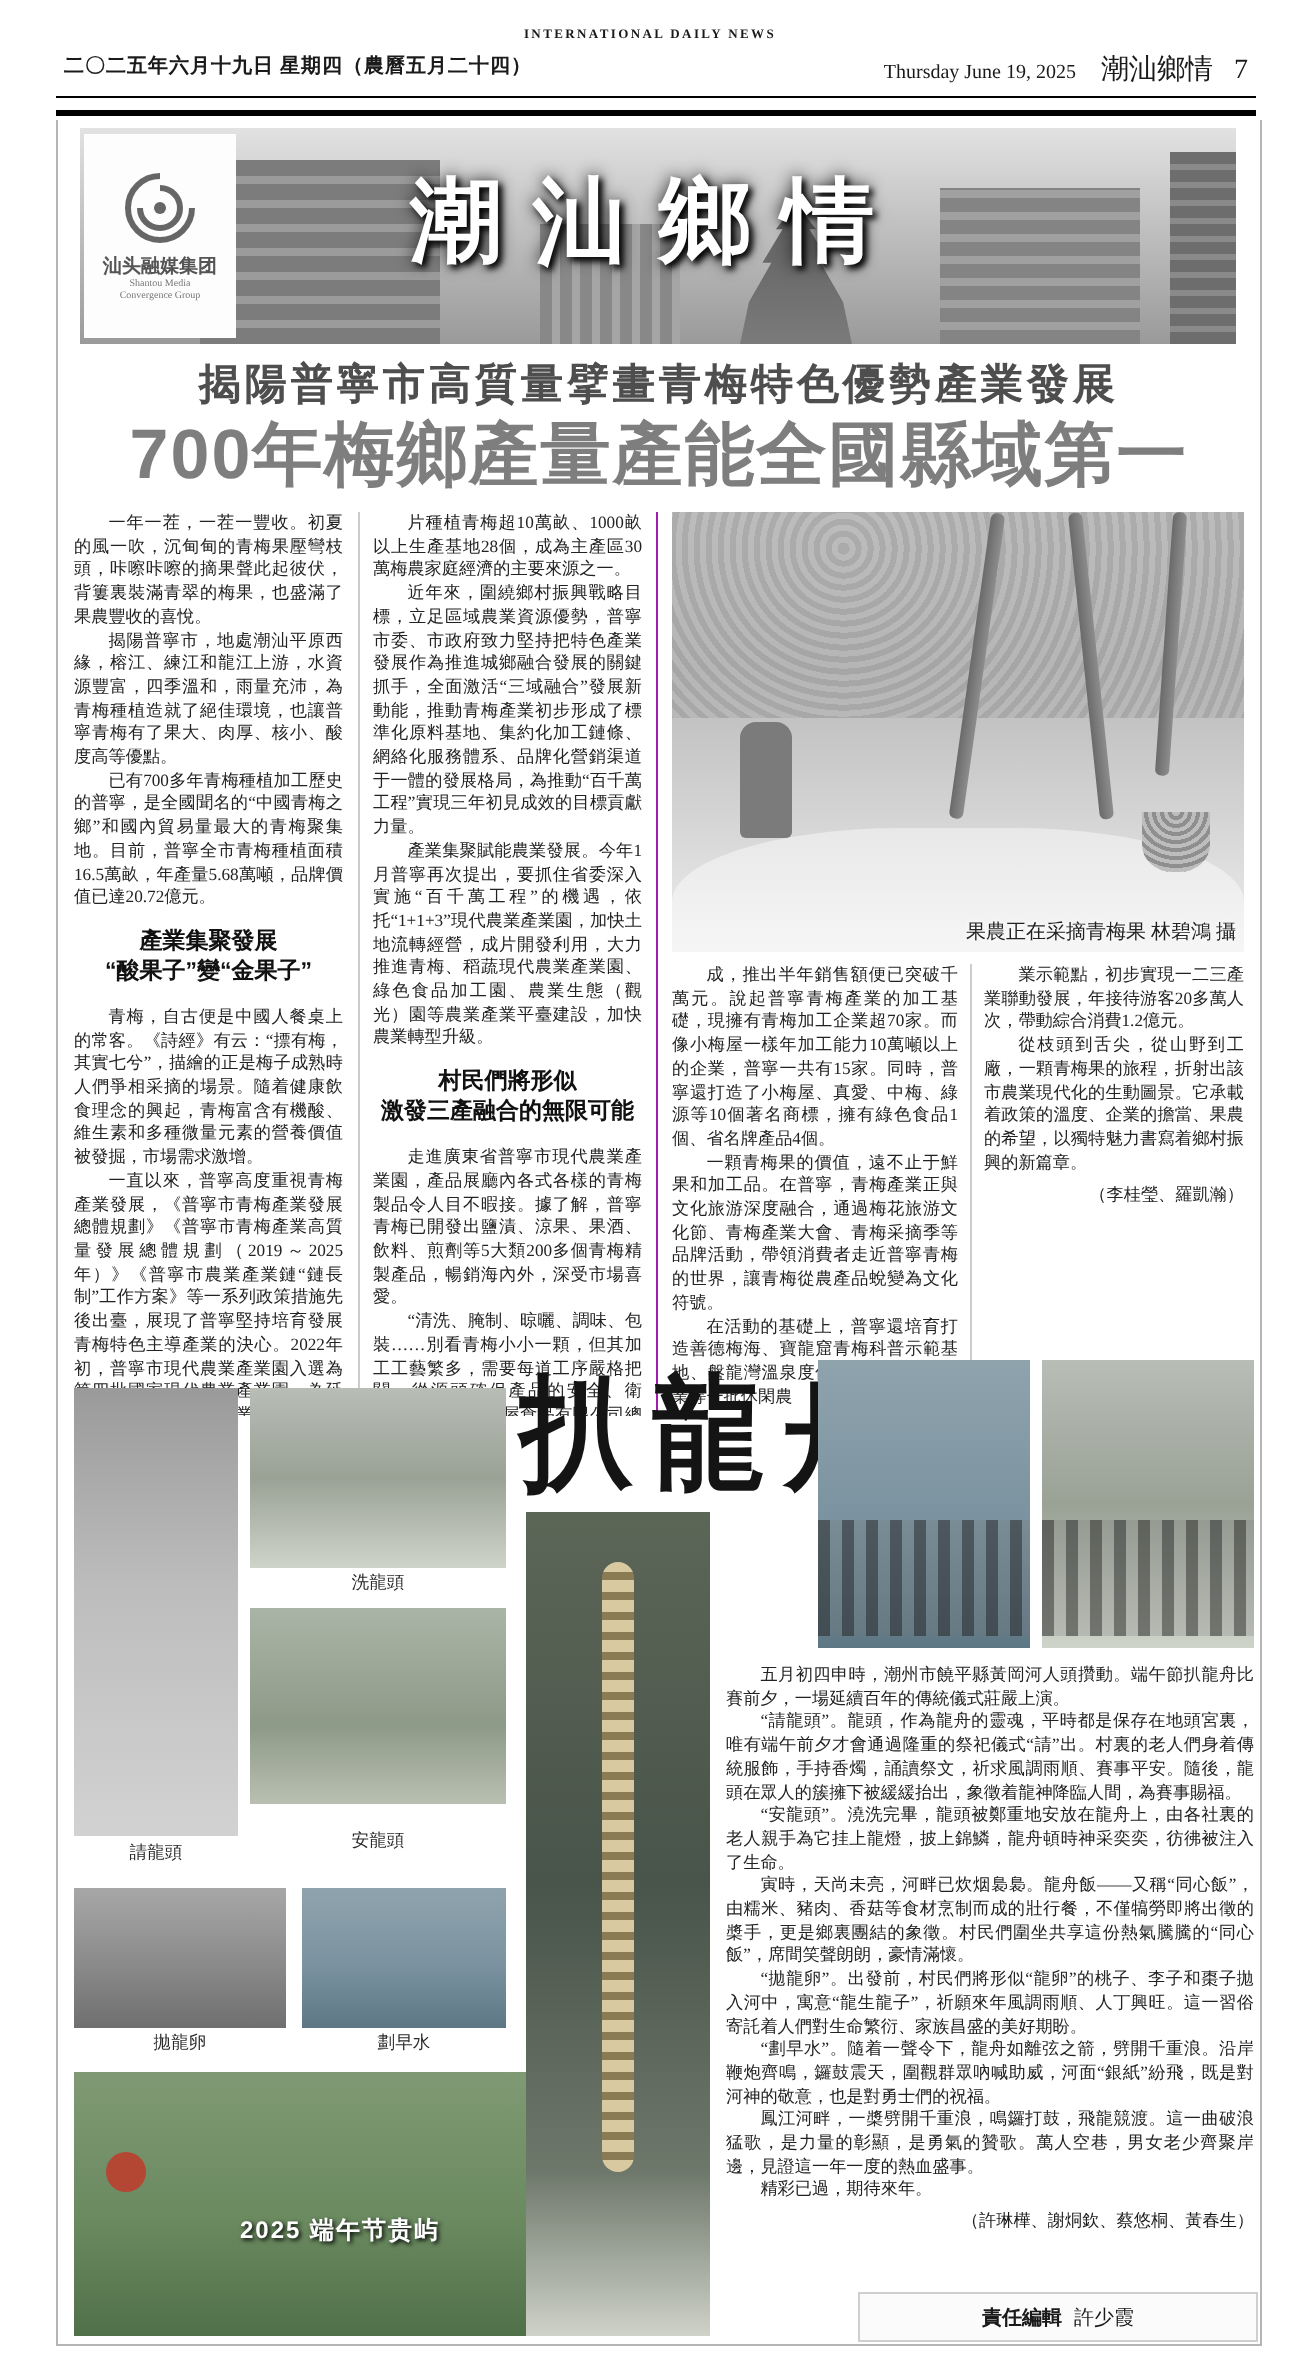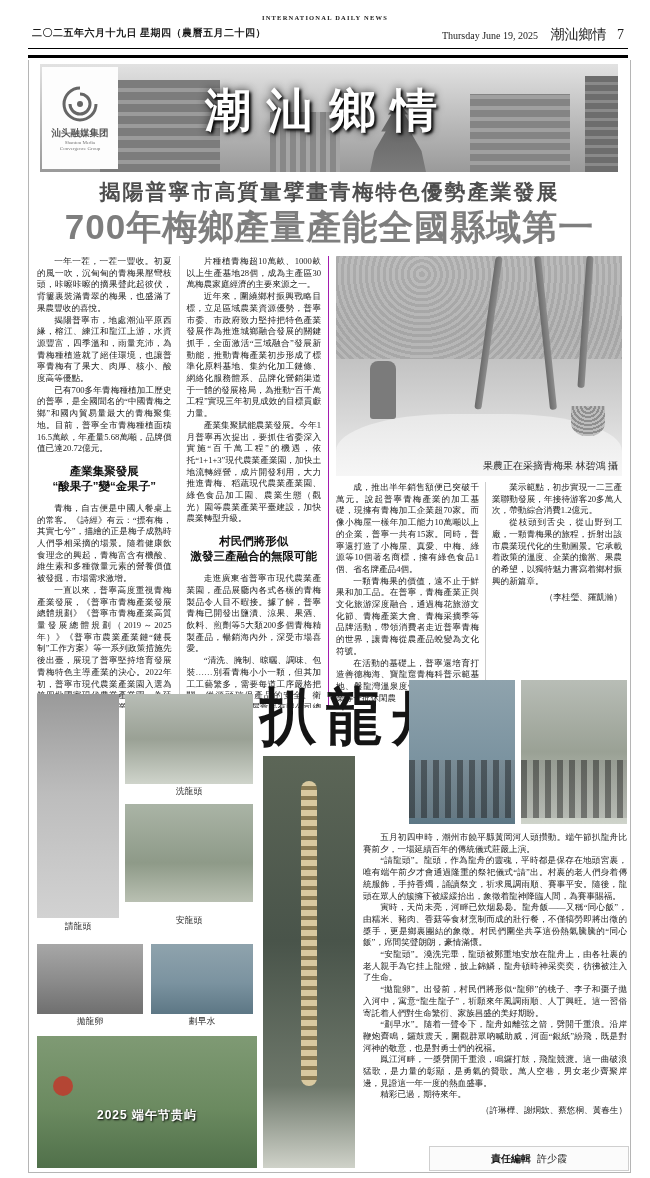--- a/index.html
+++ b/index.html
@@ -208,43 +208,43 @@
 
       <div class="ph ph-altar tex" style="left:96px;top:132px;width:128px;height:98px;"></div>
       <div class="cap" style="left:96px;top:232px;width:128px;margin-top:11px;">安龍頭</div>
 
       <div class="ph ph-crowd tex" style="left:8px;top:272px;width:106px;height:70px;"></div>
       <div class="cap" style="left:8px;top:344px;width:106px;">拋龍卵</div>
 
       <div class="ph ph-river tex" style="left:122px;top:272px;width:102px;height:70px;"></div>
       <div class="cap" style="left:122px;top:344px;width:102px;">劃早水</div>
 
-      <div class="ph ph-green tex" style="left:8px;top:364px;width:220px;height:132px;">
+      <div class="ph ph-green tex" style="left:8px;top:364px;width:220px;height:132px;padding-left:46px;">
         <div class="seal"></div>
         <div class="overlay-banner">2025 端午节贵屿</div>
       </div>
 
       <div class="dragon-title">扒龍舟</div>
 
       <div class="ph ph-river tex" style="left:380px;top:8px;width:106px;height:144px;">
         <div class="rowers"></div>
       </div>
       <div class="ph ph-splash tex" style="left:492px;top:8px;width:106px;height:144px;">
         <div class="rowers"></div>
       </div>
 
       <div class="ph ph-aerial tex" style="left:234px;top:84px;width:92px;height:412px;">
         <div class="boat-strip"></div>
       </div>
 
       <div class="dragon-text">
         <p>五月初四申時，潮州市饒平縣黃岡河人頭攢動。端午節扒龍舟比賽前夕，一場延續百年的傳統儀式莊嚴上演。</p>
         <p>“請龍頭”。龍頭，作為龍舟的靈魂，平時都是保存在地頭宮裏，唯有端午前夕才會通過隆重的祭祀儀式“請”出。村裏的老人們身着傳統服飾，手持香燭，誦讀祭文，祈求風調雨順、賽事平安。隨後，龍頭在眾人的簇擁下被緩緩抬出，象徵着龍神降臨人間，為賽事賜福。</p>
+        <p>“安龍頭”。澆洗完畢，龍頭被鄭重地安放在龍舟上，由各社裏的老人親手為它挂上龍燈，披上錦鱗，龍舟頓時神采奕奕，彷彿被注入了生命。</p>
         <p>寅時，天尚未亮，河畔已炊烟裊裊。龍舟飯——又稱“同心飯”，由糯米、豬肉、香菇等食材烹制而成的壯行餐，不僅犒勞即將出徵的槳手，更是鄉裏團結的象徵。村民們圍坐共享這份熱氣騰騰的“同心飯”，席間笑聲朗朗，豪情滿懷。</p>
-        <p>“安龍頭”。澆洗完畢，龍頭被鄭重地安放在龍舟上，由各社裏的老人親手為它挂上龍燈，披上錦鱗，龍舟頓時神采奕奕，彷彿被注入了生命。</p>
         <p>“拋龍卵”。出發前，村民們將形似“龍卵”的桃子、李子和棗子拋入河中，寓意“龍生龍子”，祈願來年風調雨順、人丁興旺。這一習俗寄託着人們對生命繁衍、家族昌盛的美好期盼。</p>
         <p>“劃早水”。隨着一聲令下，龍舟如離弦之箭，劈開千重浪。沿岸鞭炮齊鳴，鑼鼓震天，圍觀群眾吶喊助威，河面“銀紙”紛飛，既是對河神的敬意，也是對勇士們的祝福。</p>
         <p>鳳江河畔，一槳劈開千重浪，鳴鑼打鼓，飛龍競渡。這一曲破浪猛歌，是力量的彰顯，是勇氣的贊歌。萬人空巷，男女老少齊聚岸邊，見證這一年一度的熱血盛事。</p>
         <p>精彩已過，期待來年。</p>
         <div class="dragon-byline">（許琳樺、謝烔欽、蔡悠桐、黃春生）</div>
       </div>
 
       <div class="editor-box">
         <b>責任編輯</b>
         <span>許少霞</span>

